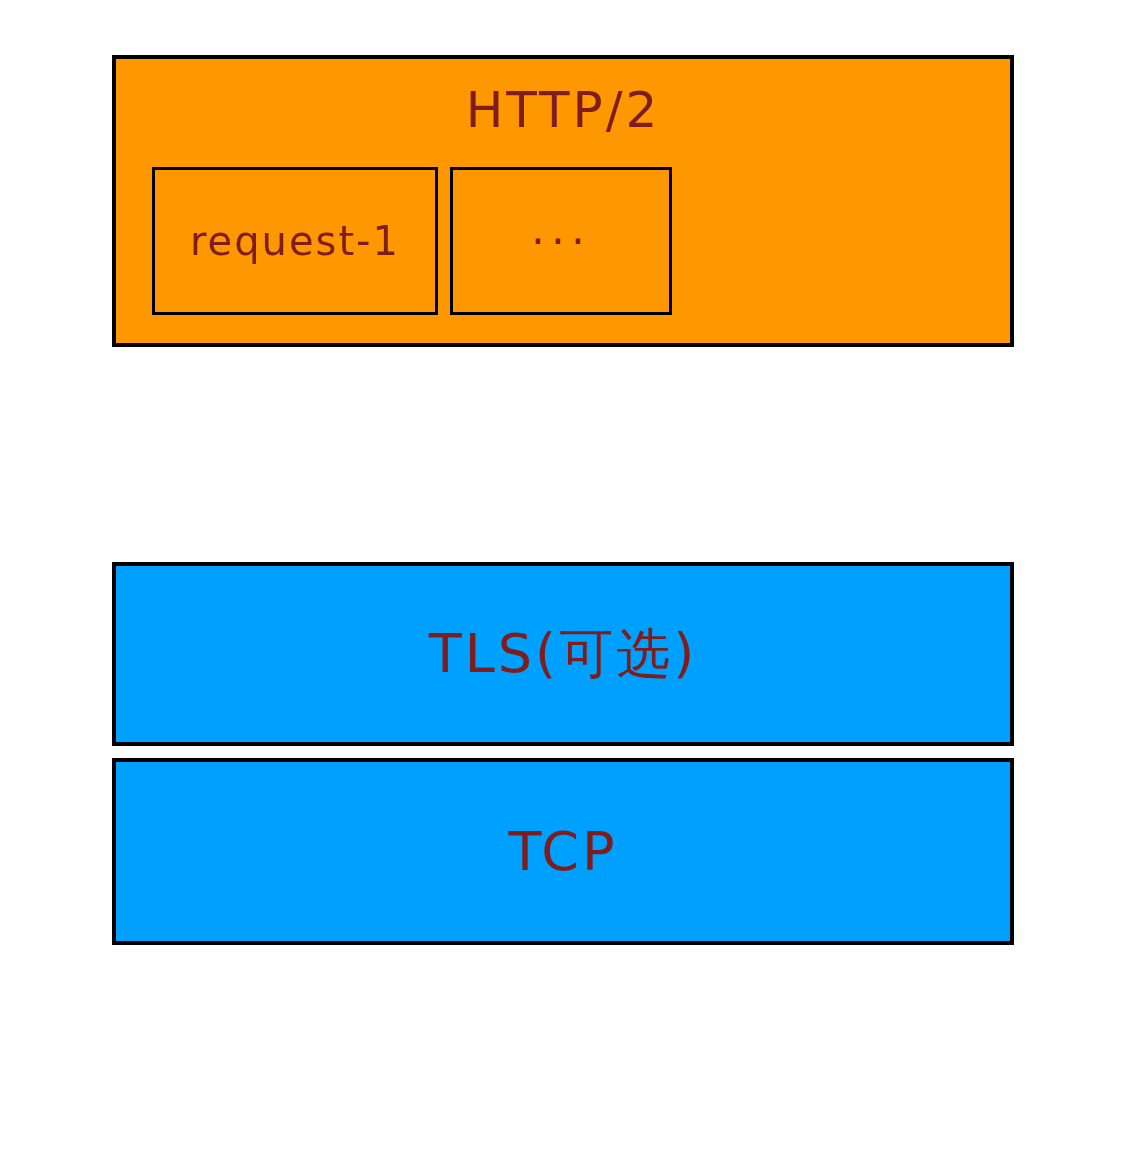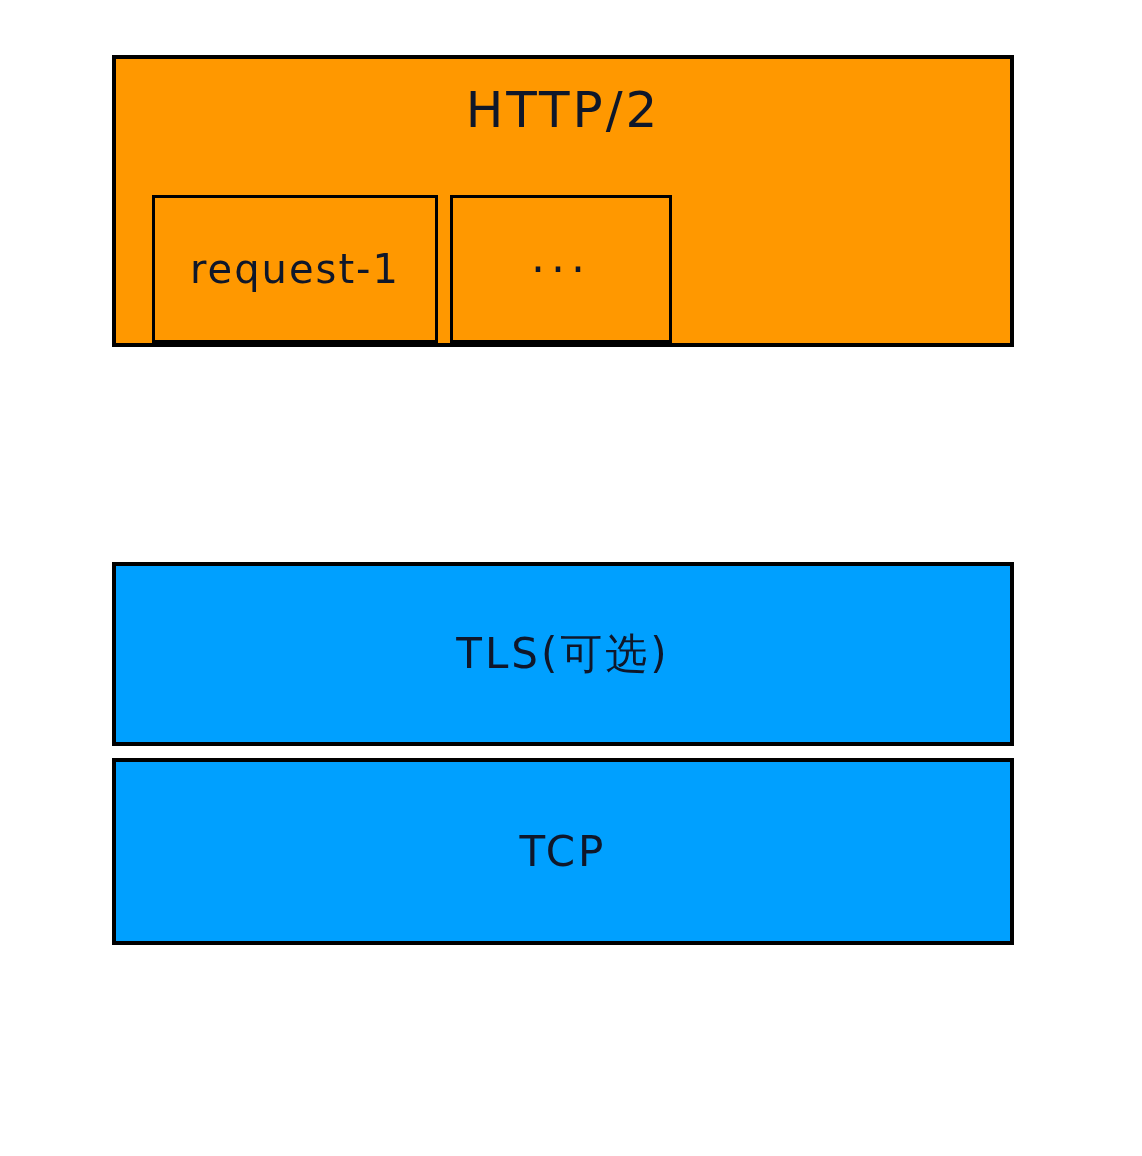--- a/index.html
+++ b/index.html
@@ -2,37 +2,37 @@
 <html><head>
 <meta charset="utf-8">
 <style>
   html, body { margin: 0; padding: 0; background: #ffffff; }
   .canvas {
     position: relative;
     width: 979px;
     height: 1156px;
     background: #ffffff;
     font-family: "DejaVu Sans", "Liberation Sans", sans-serif;
-    color: #0f172a;
+    color: #7f1d1d;
   }
   .layer {
     position: absolute;
     left: 112px;
     width: 902px;
     box-sizing: border-box;
     border: 4px solid #000000;
     display: flex;
     align-items: center;
     justify-content: center;
   }
   .orange { background: #FF9800; }
   .blue   { background: #00A0FF; }
 
   .layer-label {
-    font-size: 42px;
+    font-size: 54px;
     letter-spacing: 3px;
     white-space: nowrap;
   }
 
   
   .layer-http2 {
     top: 55px;
     height: 292px;
     display: block;
   }
@@ -47,21 +47,20 @@
     top: 108px;
     height: 148px;
     box-sizing: border-box;
     border: 3px solid #000000;
     display: flex;
     align-items: center;
     justify-content: center;
     font-size: 40px;
     letter-spacing: 2px;
     white-space: nowrap;
-    margin-top: 28px;
   }
   .sub-box-1 { left: 36px;  width: 286px; }
   .sub-box-2 { left: 334px; width: 222px; font-size: 44px; letter-spacing: 6px; }
   .sub-box-3 { left: 569px; width: 290px; }
 
   
   .layer-binary { top: 364px; height: 184px; }
   .layer-binary .layer-label { letter-spacing: 8px; font-size: 48px; }
   .layer-tls    { top: 562px; height: 184px; }
   .layer-tcp    { top: 758px; height: 187px; }

